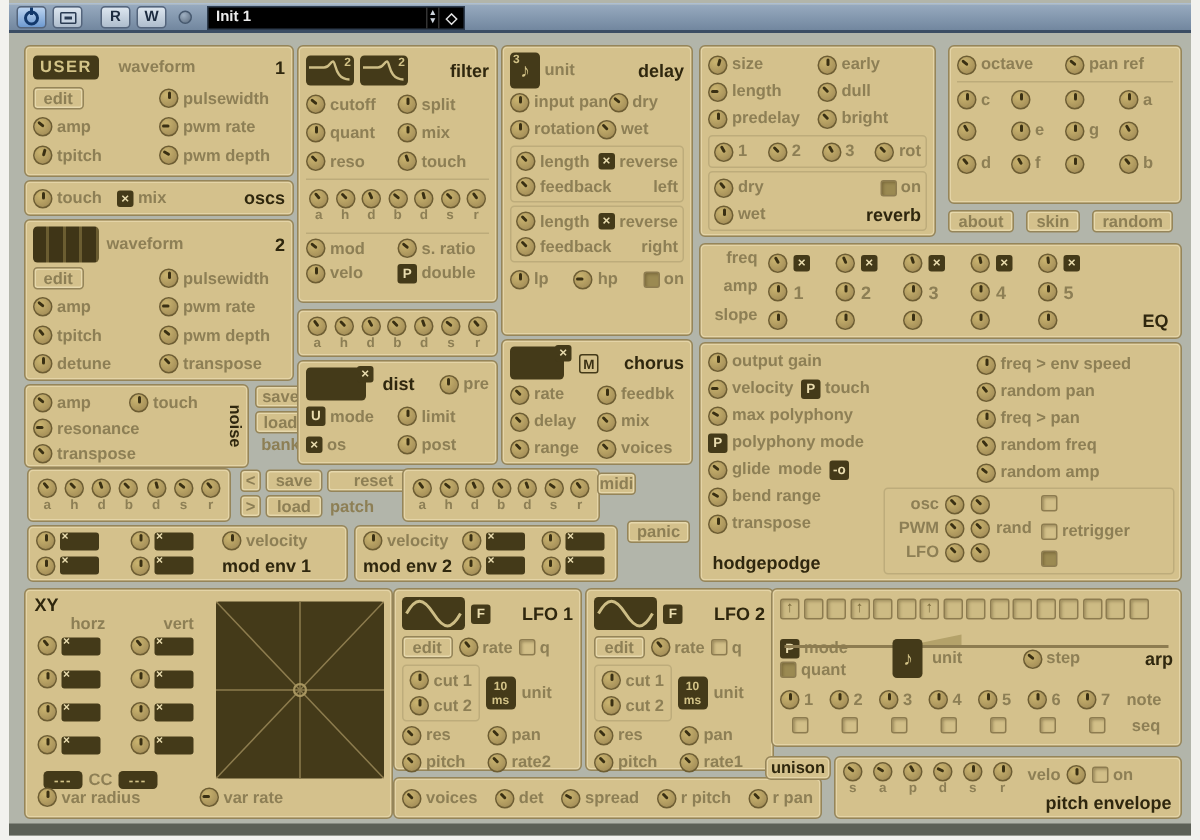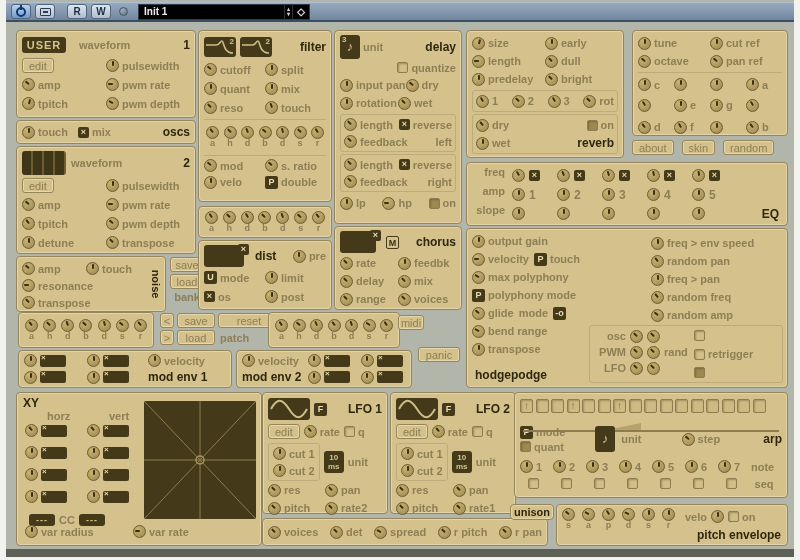--- a/index.html
+++ b/index.html
@@ -53,21 +53,21 @@
   .xbox{width:11px;height:11px;flex:none;background:#443a19;border-radius:2px;color:#e9dcae;
     font-size:9px;line-height:11px;text-align:center;}
   .chk{width:11px;height:11px;flex:none;background:#d2bf88;border:1px solid #8d7c50;border-radius:2px;
     box-shadow:inset 1px 1px 2px rgba(80,66,30,.4);}
   .chk.on{background:#9b8a52;}
   .gbtn{min-width:13px;height:13px;flex:none;background:#443a19;border-radius:2px;color:#e9dcae;
     font-size:9px;line-height:13px;text-align:center;padding:0 1px;}
   .gbtn.outline{background:#d4c18c;border:1px solid #443a19;color:#3a3013;}
   .btn{display:inline-flex;align-items:center;justify-content:center;height:15px;padding:0 6px;
     background:#d4c18c;border:1px solid #95855a;border-radius:3px;
-    box-shadow:inset 0 0 0 1px #e6d8ac;color:#8d7f55;font-size:11px;font-weight:normal;white-space:nowrap;}
+    box-shadow:inset 0 0 0 1px #e6d8ac;color:#8d7f55;font-size:11px;font-weight:bold;white-space:nowrap;}
   .drop{width:26px;height:12px;flex:none;background:#443a19;border-radius:2px;position:relative;}
   .dx{position:absolute;left:1px;top:-2px;font-size:8px;color:#e9dcae;}
   .step{width:13px;height:14px;flex:none;border:1px solid #8d7c50;background:#cdbb84;border-radius:2px;
     box-shadow:inset 1px 1px 2px rgba(80,66,30,.35);display:flex;align-items:center;justify-content:center;}
   .arr{color:#7a6a3c;font-size:10px;line-height:10px;}
   .ddisp{background:#443a19;border-radius:3px;color:#d3c387;display:flex;flex-direction:column;
     align-items:center;justify-content:center;flex:none;}
   .userd{width:44px;height:16px;font-size:11px;letter-spacing:1px;}
   .waved{width:44px;height:24px;background:repeating-linear-gradient(90deg,#3f3517 0 9px,#6b5d31 9px 11px);
     border-radius:3px;flex:none;}
@@ -511,26 +511,20 @@
 
   <div class="panel" style="left:328px;top:30px;width:128px;height:194px">
     <div class="row" style="height:25px;gap:3px">
       <span class="ddisp unitbox">
         <span class="mini">3</span>
         <span class="noteg">♪</span>
       </span>
       <span class="lbl">unit</span>
       <span class="title" style="margin-left:auto">delay</span>
     </div>
-    <div class="row" style="height:13px;justify-content:flex-end">
-        <span class="it">
-          <span class="chk"></span>
-          <span class="lbl">quantize</span>
-        </span>
-      </div>
     <div class="row r2" style="height:18px">
         <span class="it">
           <span class="knob">
             <span class="needle" style="transform: rotate(0deg);"></span>
           </span>
           <span class="lbl">input pan</span>
         </span>
         <span class="it">
           <span class="knob">
             <span class="needle" style="transform: rotate(-50deg);"></span>
@@ -763,34 +757,20 @@
               </span>
               <span class="lbl">wet</span>
             </span>
           </span>
         <span class="title">reverb</span>
       </div>
     </div>
   </div>
 
   <div class="panel" style="left:626px;top:30px;width:156px;height:106px">
-    <div class="row r2" style="height:18px">
-        <span class="it">
-          <span class="knob">
-            <span class="needle" style="transform: rotate(0deg);"></span>
-          </span>
-          <span class="lbl">tune</span>
-        </span>
-        <span class="it">
-          <span class="knob">
-            <span class="needle" style="transform: rotate(0deg);"></span>
-          </span>
-          <span class="lbl">cut ref</span>
-        </span>
-      </div>
     <div class="row r2" style="height:18px">
         <span class="it">
           <span class="knob">
             <span class="needle" style="transform: rotate(-50deg);"></span>
           </span>
           <span class="lbl">octave</span>
         </span>
         <span class="it">
           <span class="knob">
             <span class="needle" style="transform: rotate(-50deg);"></span>

